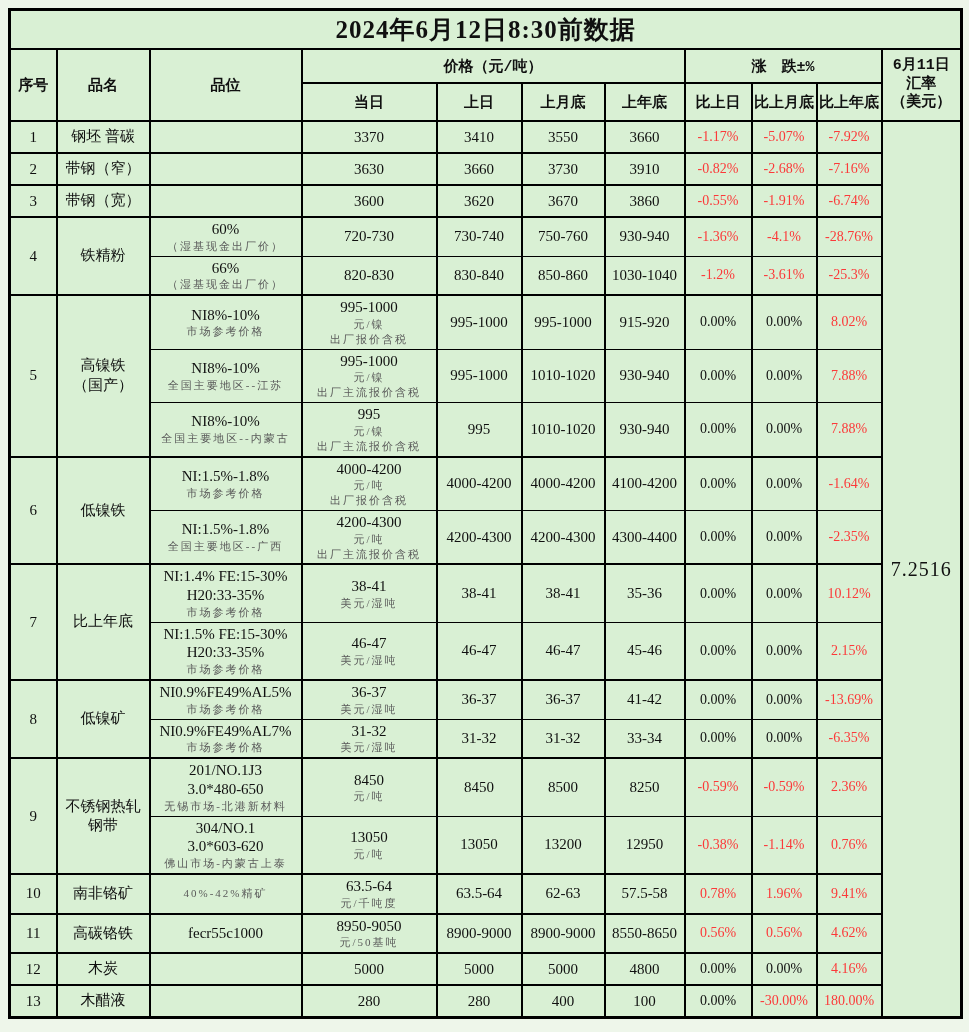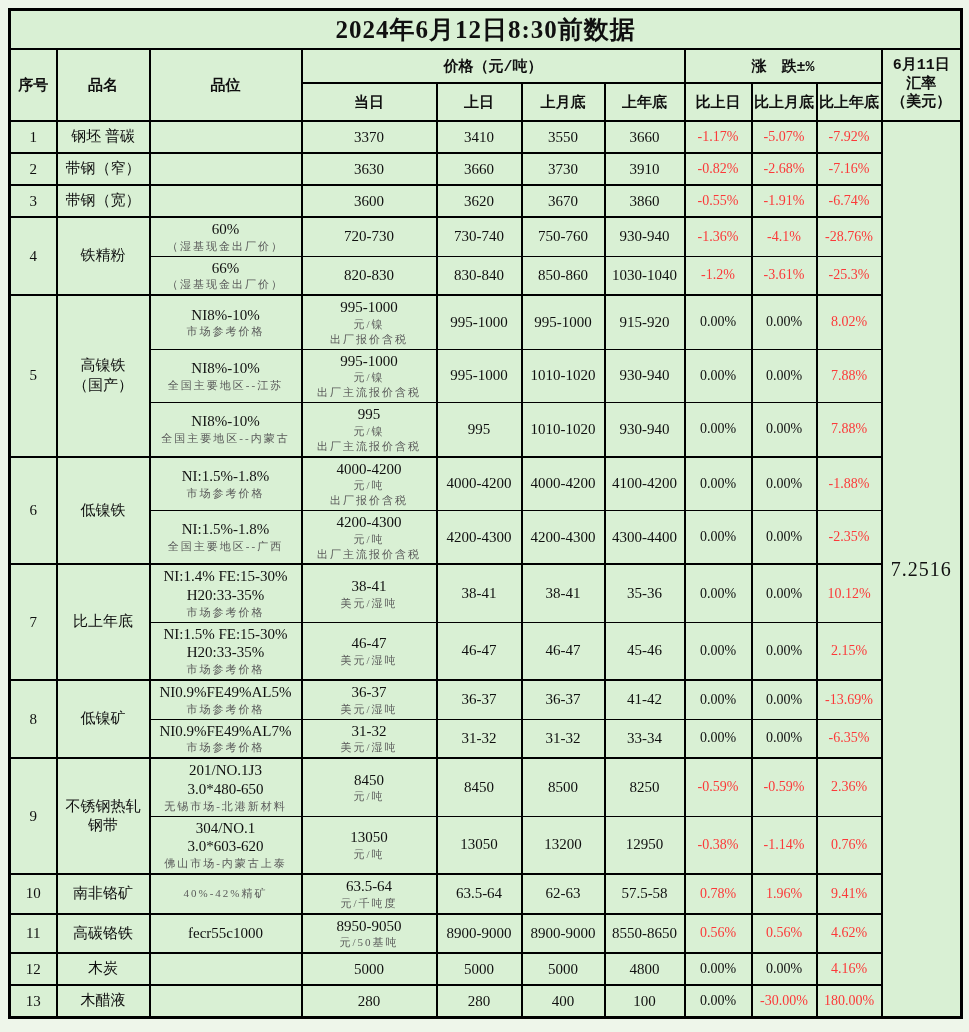--- a/index.html
+++ b/index.html
@@ -234,21 +234,21 @@
           <td>
             <div class="m">4000-4200</div>
             <div class="n">元/吨</div>
             <div class="n">出厂报价含税</div>
           </td>
           <td>4000-4200</td>
           <td>4000-4200</td>
           <td>4100-4200</td>
           <td class="pct">0.00%</td>
           <td class="pct">0.00%</td>
-          <td class="pct red">-1.88%</td>
+          <td class="pct red">-1.64%</td>
         </tr>
         <tr class="sub">
           <td>
             <div class="m">NI:1.5%-1.8%</div>
             <div class="n">全国主要地区--广西</div>
           </td>
           <td>
             <div class="m">4200-4300</div>
             <div class="n">元/吨</div>
             <div class="n">出厂主流报价含税</div>

